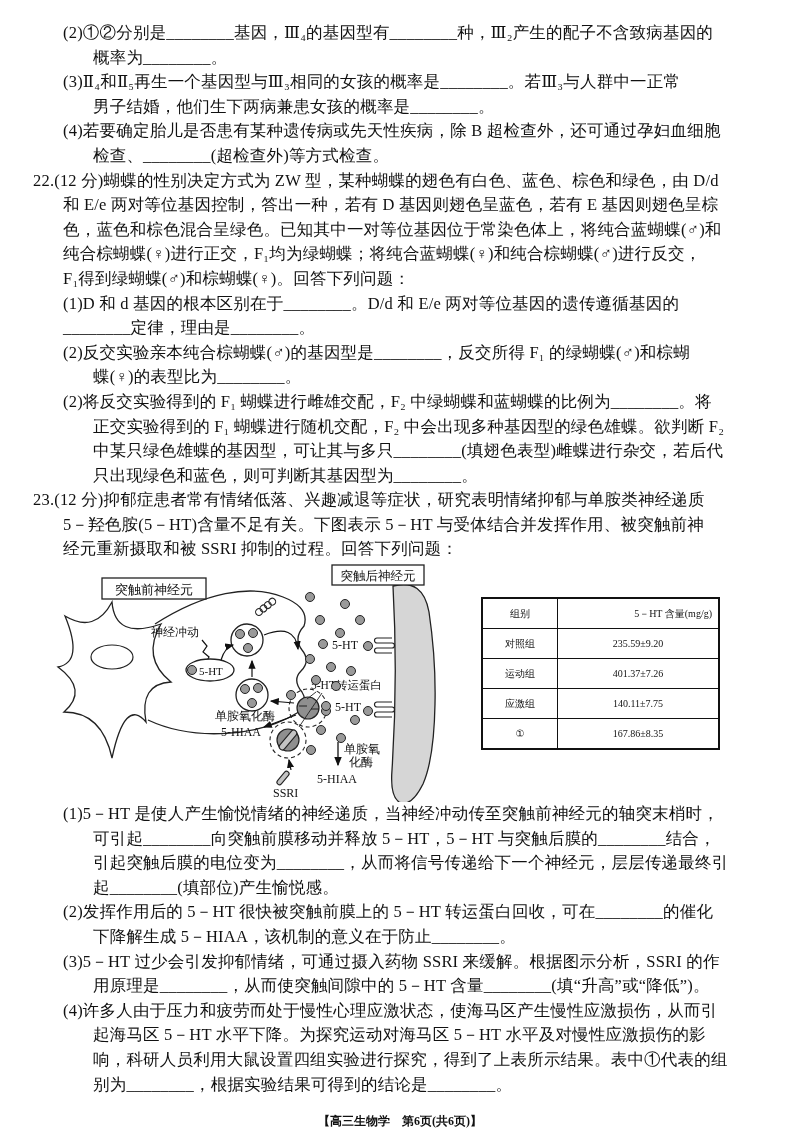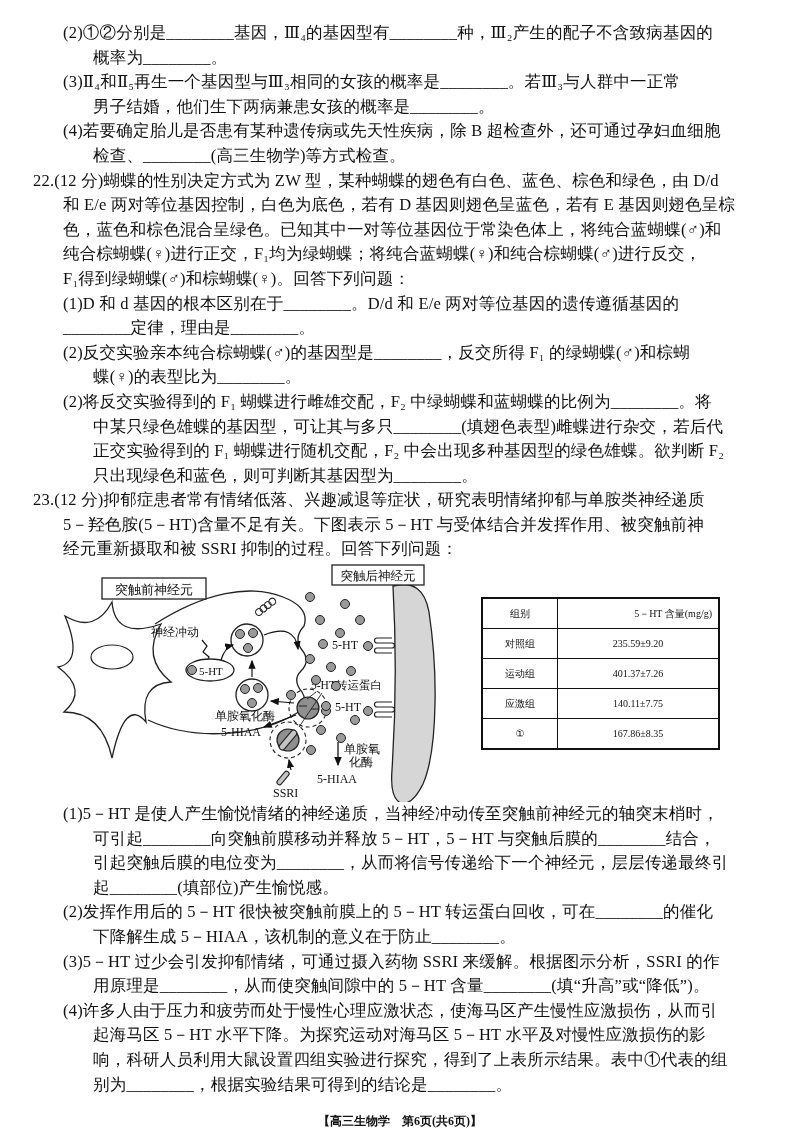--- a/index.html
+++ b/index.html
@@ -40,34 +40,34 @@
 <body>
 
 <div class="page">
   <div class="content">
 
     <div class="line ind-a">(2)①②分别是________基因，Ⅲ₄的基因型有________种，Ⅲ₂产生的配子不含致病基因的</div>
     <div class="line ind-b">概率为________。</div>
     <div class="line ind-a">(3)Ⅱ₄和Ⅱ₅再生一个基因型与Ⅲ₃相同的女孩的概率是________。若Ⅲ₃与人群中一正常</div>
     <div class="line ind-b">男子结婚，他们生下两病兼患女孩的概率是________。</div>
     <div class="line ind-a">(4)若要确定胎儿是否患有某种遗传病或先天性疾病，除 B 超检查外，还可通过孕妇血细胞</div>
-    <div class="line ind-b">检查、________(高三生物学)等方式检查。</div>
+    <div class="line ind-b">检查、________(超检查外)等方式检查。</div>
 
     <div class="line ind-num">22.(12 分)蝴蝶的性别决定方式为 ZW 型，某种蝴蝶的翅色有白色、蓝色、棕色和绿色，由 D/d</div>
-    <div class="line ind-a">和 E/e 两对等位基因控制，白色为底色，若有 D 基因则翅色呈蓝色，若有 E 基因则翅色呈棕</div>
+    <div class="line ind-a">和 E/e 两对等位基因控制，答出一种，若有 D 基因则翅色呈蓝色，若有 E 基因则翅色呈棕</div>
     <div class="line ind-a">色，蓝色和棕色混合呈绿色。已知其中一对等位基因位于常染色体上，将纯合蓝蝴蝶(♂)和</div>
     <div class="line ind-a">纯合棕蝴蝶(♀)进行正交，F₁均为绿蝴蝶；将纯合蓝蝴蝶(♀)和纯合棕蝴蝶(♂)进行反交，</div>
     <div class="line ind-a">F₁得到绿蝴蝶(♂)和棕蝴蝶(♀)。回答下列问题：</div>
     <div class="line ind-a">(1)D 和 d 基因的根本区别在于________。D/d 和 E/e 两对等位基因的遗传遵循基因的</div>
     <div class="line ind-a">________定律，理由是________。</div>
     <div class="line ind-a">(2)反交实验亲本纯合棕蝴蝶(♂)的基因型是________，反交所得 F₁ 的绿蝴蝶(♂)和棕蝴</div>
     <div class="line ind-b">蝶(♀)的表型比为________。</div>
     <div class="line ind-a">(2)将反交实验得到的 F₁ 蝴蝶进行雌雄交配，F₂ 中绿蝴蝶和蓝蝴蝶的比例为________。将</div>
+    <div class="line ind-b">正交实验得到的 F₁ 蝴蝶进行随机交配，F₂ 中会出现多种基因型的绿色雄蝶。欲判断 F₂</div>
     <div class="line ind-b">中某只绿色雄蝶的基因型，可让其与多只________(填翅色表型)雌蝶进行杂交，若后代</div>
-    <div class="line ind-b">正交实验得到的 F₁ 蝴蝶进行随机交配，F₂ 中会出现多种基因型的绿色雄蝶。欲判断 F₂</div>
     <div class="line ind-b">只出现绿色和蓝色，则可判断其基因型为________。</div>
 
     <div class="line ind-num">23.(12 分)抑郁症患者常有情绪低落、兴趣减退等症状，研究表明情绪抑郁与单胺类神经递质</div>
     <div class="line ind-a">5－羟色胺(5－HT)含量不足有关。下图表示 5－HT 与受体结合并发挥作用、被突触前神</div>
     <div class="line ind-a">经元重新摄取和被 SSRI 抑制的过程。回答下列问题：</div>
 
     <div class="figure-row">
       <div class="diagram-wrap">
         <svg width="400" height="238" viewBox="0 0 400 238">
           <defs>

